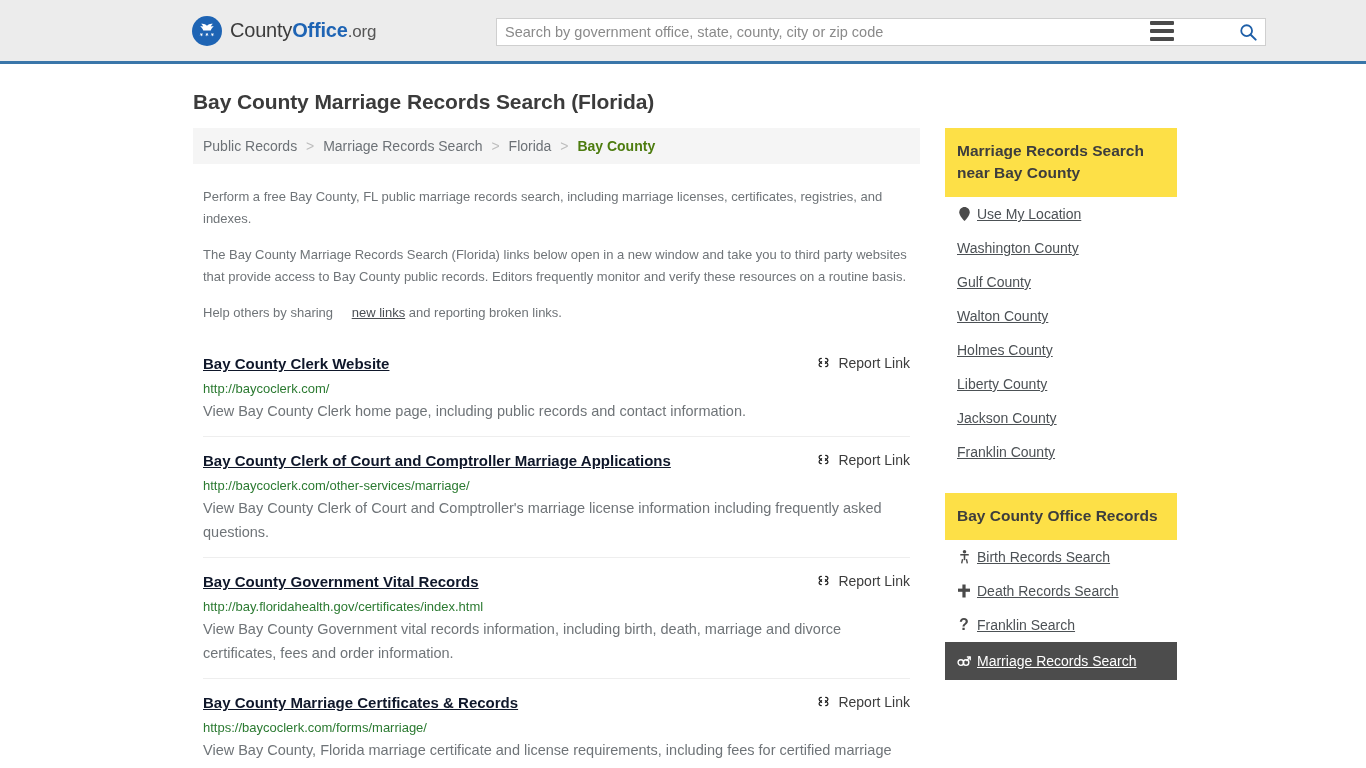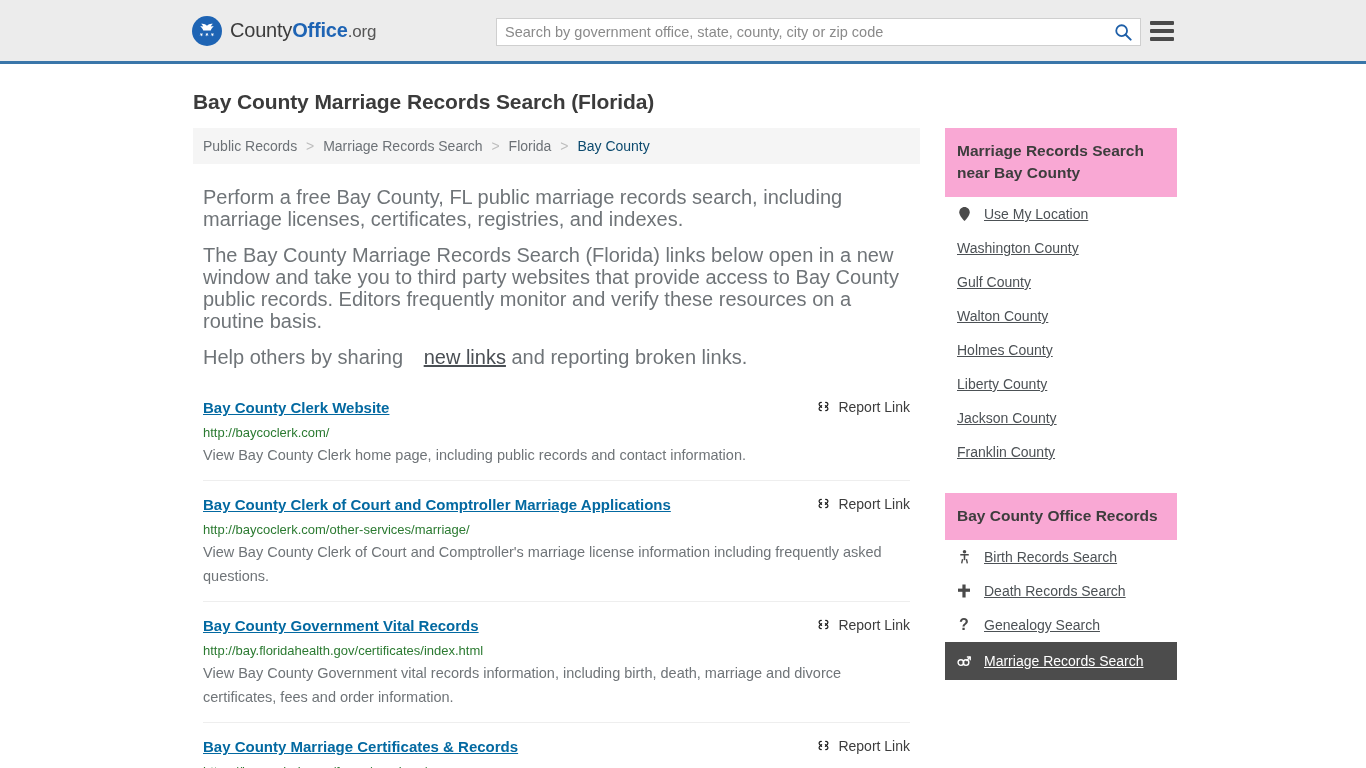--- a/index.html
+++ b/index.html
@@ -46,21 +46,21 @@
     white-space: nowrap;
   }
   .brand-text .b-county { color: #3c3c3c; }
   .brand-text .b-office { color: #1e64b4; font-weight: bold; }
   .brand-text .b-org { color: #555555; font-size: 17px; }
 
   .search-wrap {
     position: absolute;
     left: 496px;
     top: 18px;
-    width: 645px;
+    width: 770px;
     height: 28px;
     display: flex;
     align-items: center;
     background: #ffffff;
     border: 1px solid #cfcfcf;
   }
   .search-input {
     flex: 1 1 auto;
     border: none;
     outline: none;
@@ -120,26 +120,26 @@
     padding: 10px 10px 10px 10px;
     font-size: 14px;
     color: #777777;
     white-space: nowrap;
   }
   .breadcrumb a {
     color: #6c7176;
     text-decoration: none;
   }
   .breadcrumb .sep { color: #bdbdbd; padding: 0 5px; }
-  .breadcrumb .current { color: #0c4a6e; }
+  .breadcrumb .current { color: #4d7c0f; font-weight: bold; }
 
   
   .intro { padding: 6px 10px 0 10px; }
   .intro p {
-    font-size: 20px;
+    font-size: 13px;
     line-height: 22px;
     color: #6f7478;
     margin: 14px 0 0 0;
   }
   .intro p:first-child { margin-top: 16px; }
   .intro a {
     color: #4a4f54;
     text-decoration: underline;
     font-weight: normal;
     margin-left: 15px;
@@ -153,21 +153,21 @@
   }
   .result:first-child { border-top: none; padding-top: 8px; }
   .result-head {
     display: flex;
     align-items: flex-start;
     justify-content: space-between;
   }
   .result-title {
     font-size: 15px;
     font-weight: bold;
-    color: #0369a1;
+    color: #0f172a;
     text-decoration: underline;
     line-height: 20px;
     max-width: 600px;
   }
   .report-link {
     display: flex;
     align-items: flex-start;
     gap: 7px;
     white-space: nowrap;
     color: #3c3c3c;
@@ -187,32 +187,32 @@
   .result-desc {
     font-size: 14.5px;
     color: #6f7478;
     line-height: 24px;
     margin-top: 2px;
   }
 
   
   .side-box { margin-bottom: 24px; }
   .side-head {
-    background: #f9a8d4;
+    background: #fde047;
     padding: 12px 12px 13px 12px;
     font-size: 15.5px;
     font-weight: bold;
     color: #3d3d3d;
     line-height: 22px;
   }
   .side-list { padding: 0; margin: 0; list-style: none; }
   .side-item {
     display: flex;
     align-items: center;
-    gap: 13px;
+    gap: 6px;
     padding: 9px 12px 9px 12px;
     font-size: 14px;
   }
   .side-item a {
     color: #4c5155;
     text-decoration: underline;
     font-size: 14px;
   }
   .side-item .s-icon {
     width: 14px;
@@ -418,21 +418,21 @@
               <span class="s-icon">
                 <svg width="12" height="14" viewBox="0 0 12 14" aria-hidden="true">
                   <rect x="4.4" y="0.5" width="3.2" height="13" fill="#4a4a4a"></rect>
                   <rect x="0" y="4.6" width="12" height="3.2" fill="#4a4a4a"></rect>
                 </svg>
               </span>
               <a href="#">Death Records Search</a>
             </li>
             <li class="side-item">
               <span class="s-icon" style="font-weight:bold;font-size:16px;">?</span>
-              <a href="#">Genealogy Search</a>
+              <a href="#">Franklin Search</a>
             </li>
             <li class="side-item active">
               <span class="s-icon">
                 <svg width="16" height="13" viewBox="0 0 18 14" aria-hidden="true">
                   <circle cx="5" cy="8.4" r="3.6" fill="none" stroke="#ffffff" stroke-width="1.8"></circle>
                   <circle cx="11.6" cy="8.4" r="3.6" fill="none" stroke="#ffffff" stroke-width="1.8"></circle>
                   <line x1="12.6" y1="5.8" x2="16.6" y2="1.6" stroke="#ffffff" stroke-width="1.8" stroke-linecap="round"></line>
                   <polyline points="13.4,1.2 17,1.2 17,4.8" fill="none" stroke="#ffffff" stroke-width="1.8" stroke-linecap="round" stroke-linejoin="round"></polyline>
                 </svg>
               </span>

